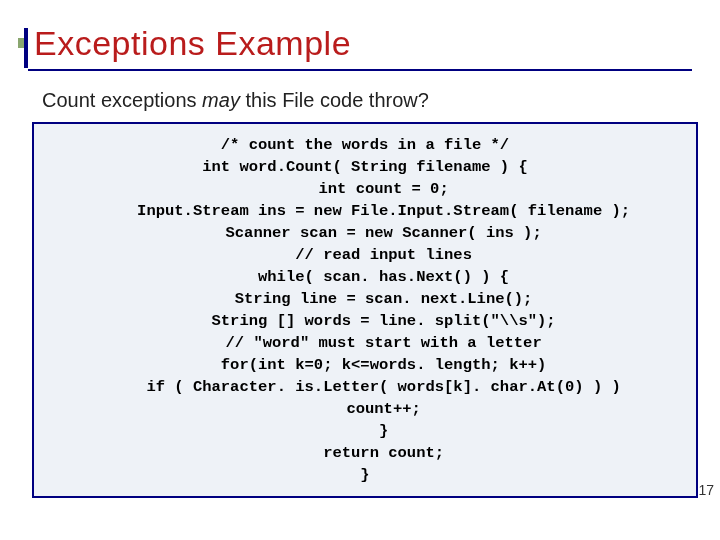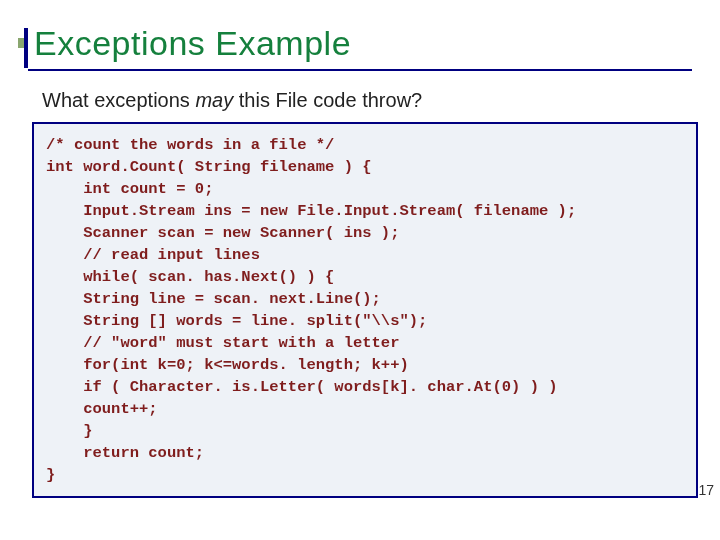--- a/index.html
+++ b/index.html
@@ -31,21 +31,21 @@
   .title-bullet {
     position: absolute;
     left: -10px;
     top: 14px;
     width: 10px;
     height: 10px;
     background: #8aa66f;
   }
   .title {
     font-size: 34px;
-    color: #15803d;
+    color: #b91c1c;
     font-weight: 400;
     padding-left: 6px;
     letter-spacing: 0.5px;
   }
   .title-underline {
     margin-top: 6px;
     height: 2px;
     background: #000080;
     width: 100%;
   }
@@ -60,23 +60,24 @@
     border: 2px solid #000080;
     background: #eef2f7;
     padding: 10px 12px 10px 12px;
     margin-left: 4px;
     margin-right: -6px;
   }
   .codebox pre {
     font-family: "Courier New", Courier, monospace;
     font-size: 15.5px;
     font-weight: bold;
-    color: #7f1d1d;
+    color: #000000;
     line-height: 1.42;
     white-space: pre;
+    text-align: center;
   }
   .pagenum {
     position: absolute;
     right: 6px;
     bottom: 42px;
     font-size: 14px;
     color: #333;
     text-align: right;
   }
 </style>
@@ -85,21 +86,21 @@
 
 <div class="slide">
   <div class="title-block">
     <div class="title-bullet"></div>
     <div class="title-accent"></div>
     <h1 class="title">Exceptions Example</h1>
     <div class="title-underline"></div>
   </div>
 
   <p class="subtitle">
-    <span>What exceptions </span><em>may</em><span>  this File code throw?</span>
+    <span>Count exceptions </span><em>may</em><span>  this File code throw?</span>
   </p>
 
   <div class="codebox">
     <pre>/* count the words in a file */
 int word.Count( String filename ) {
     int count = 0;
     Input.Stream ins = new File.Input.Stream( filename );
     Scanner scan = new Scanner( ins );
     // read input lines
     while( scan. has.Next() ) {

